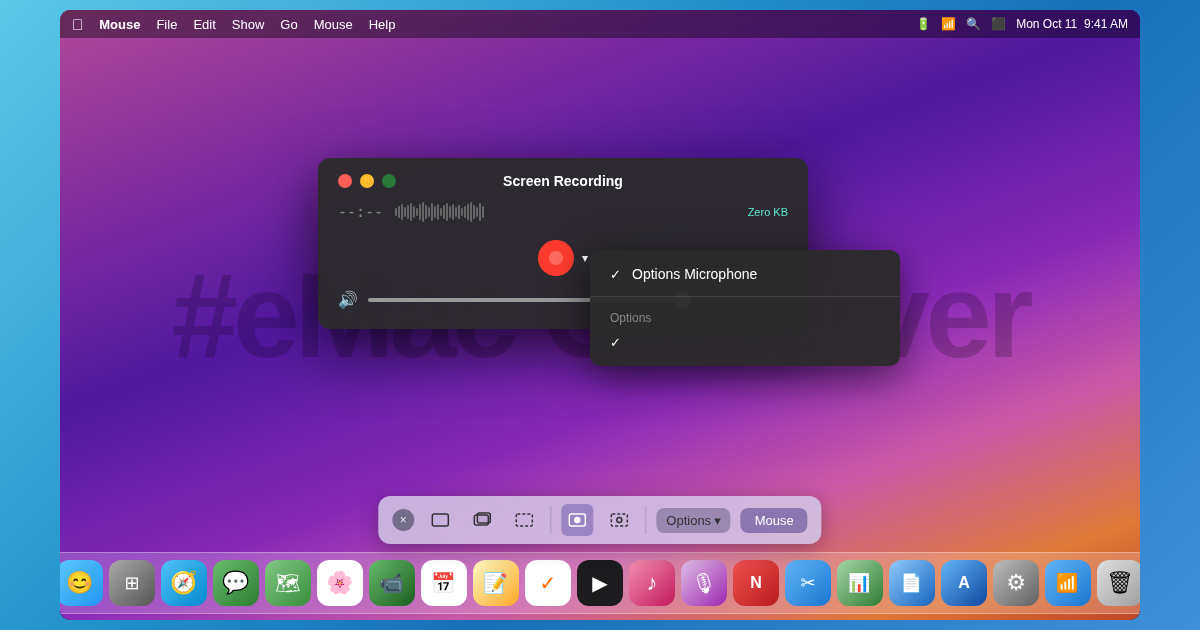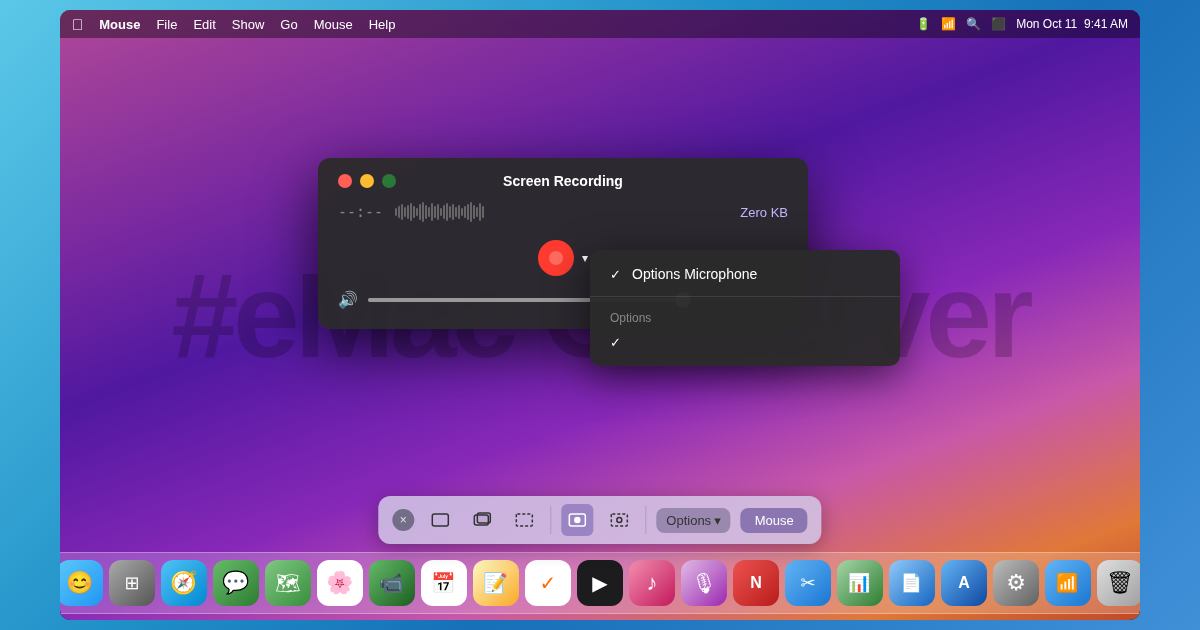--- a/index.html
+++ b/index.html
@@ -164,22 +164,22 @@
       align-items: center;
       gap: 1px;
       margin: 0 12px;
     }
     .waveform-bar {
       width: 2px;
       background: #666;
       border-radius: 1px;
     }
     .recording-size {
-      color: #c4b5fd;
-      font-size: 13px;
+      color: #5eead4;
+      font-size: 11px;
     }
     .recording-row1 {
       display: flex;
       align-items: center;
       margin-bottom: 18px;
     }
     .recording-controls {
       display: flex;
       align-items: center;
       justify-content: center;

